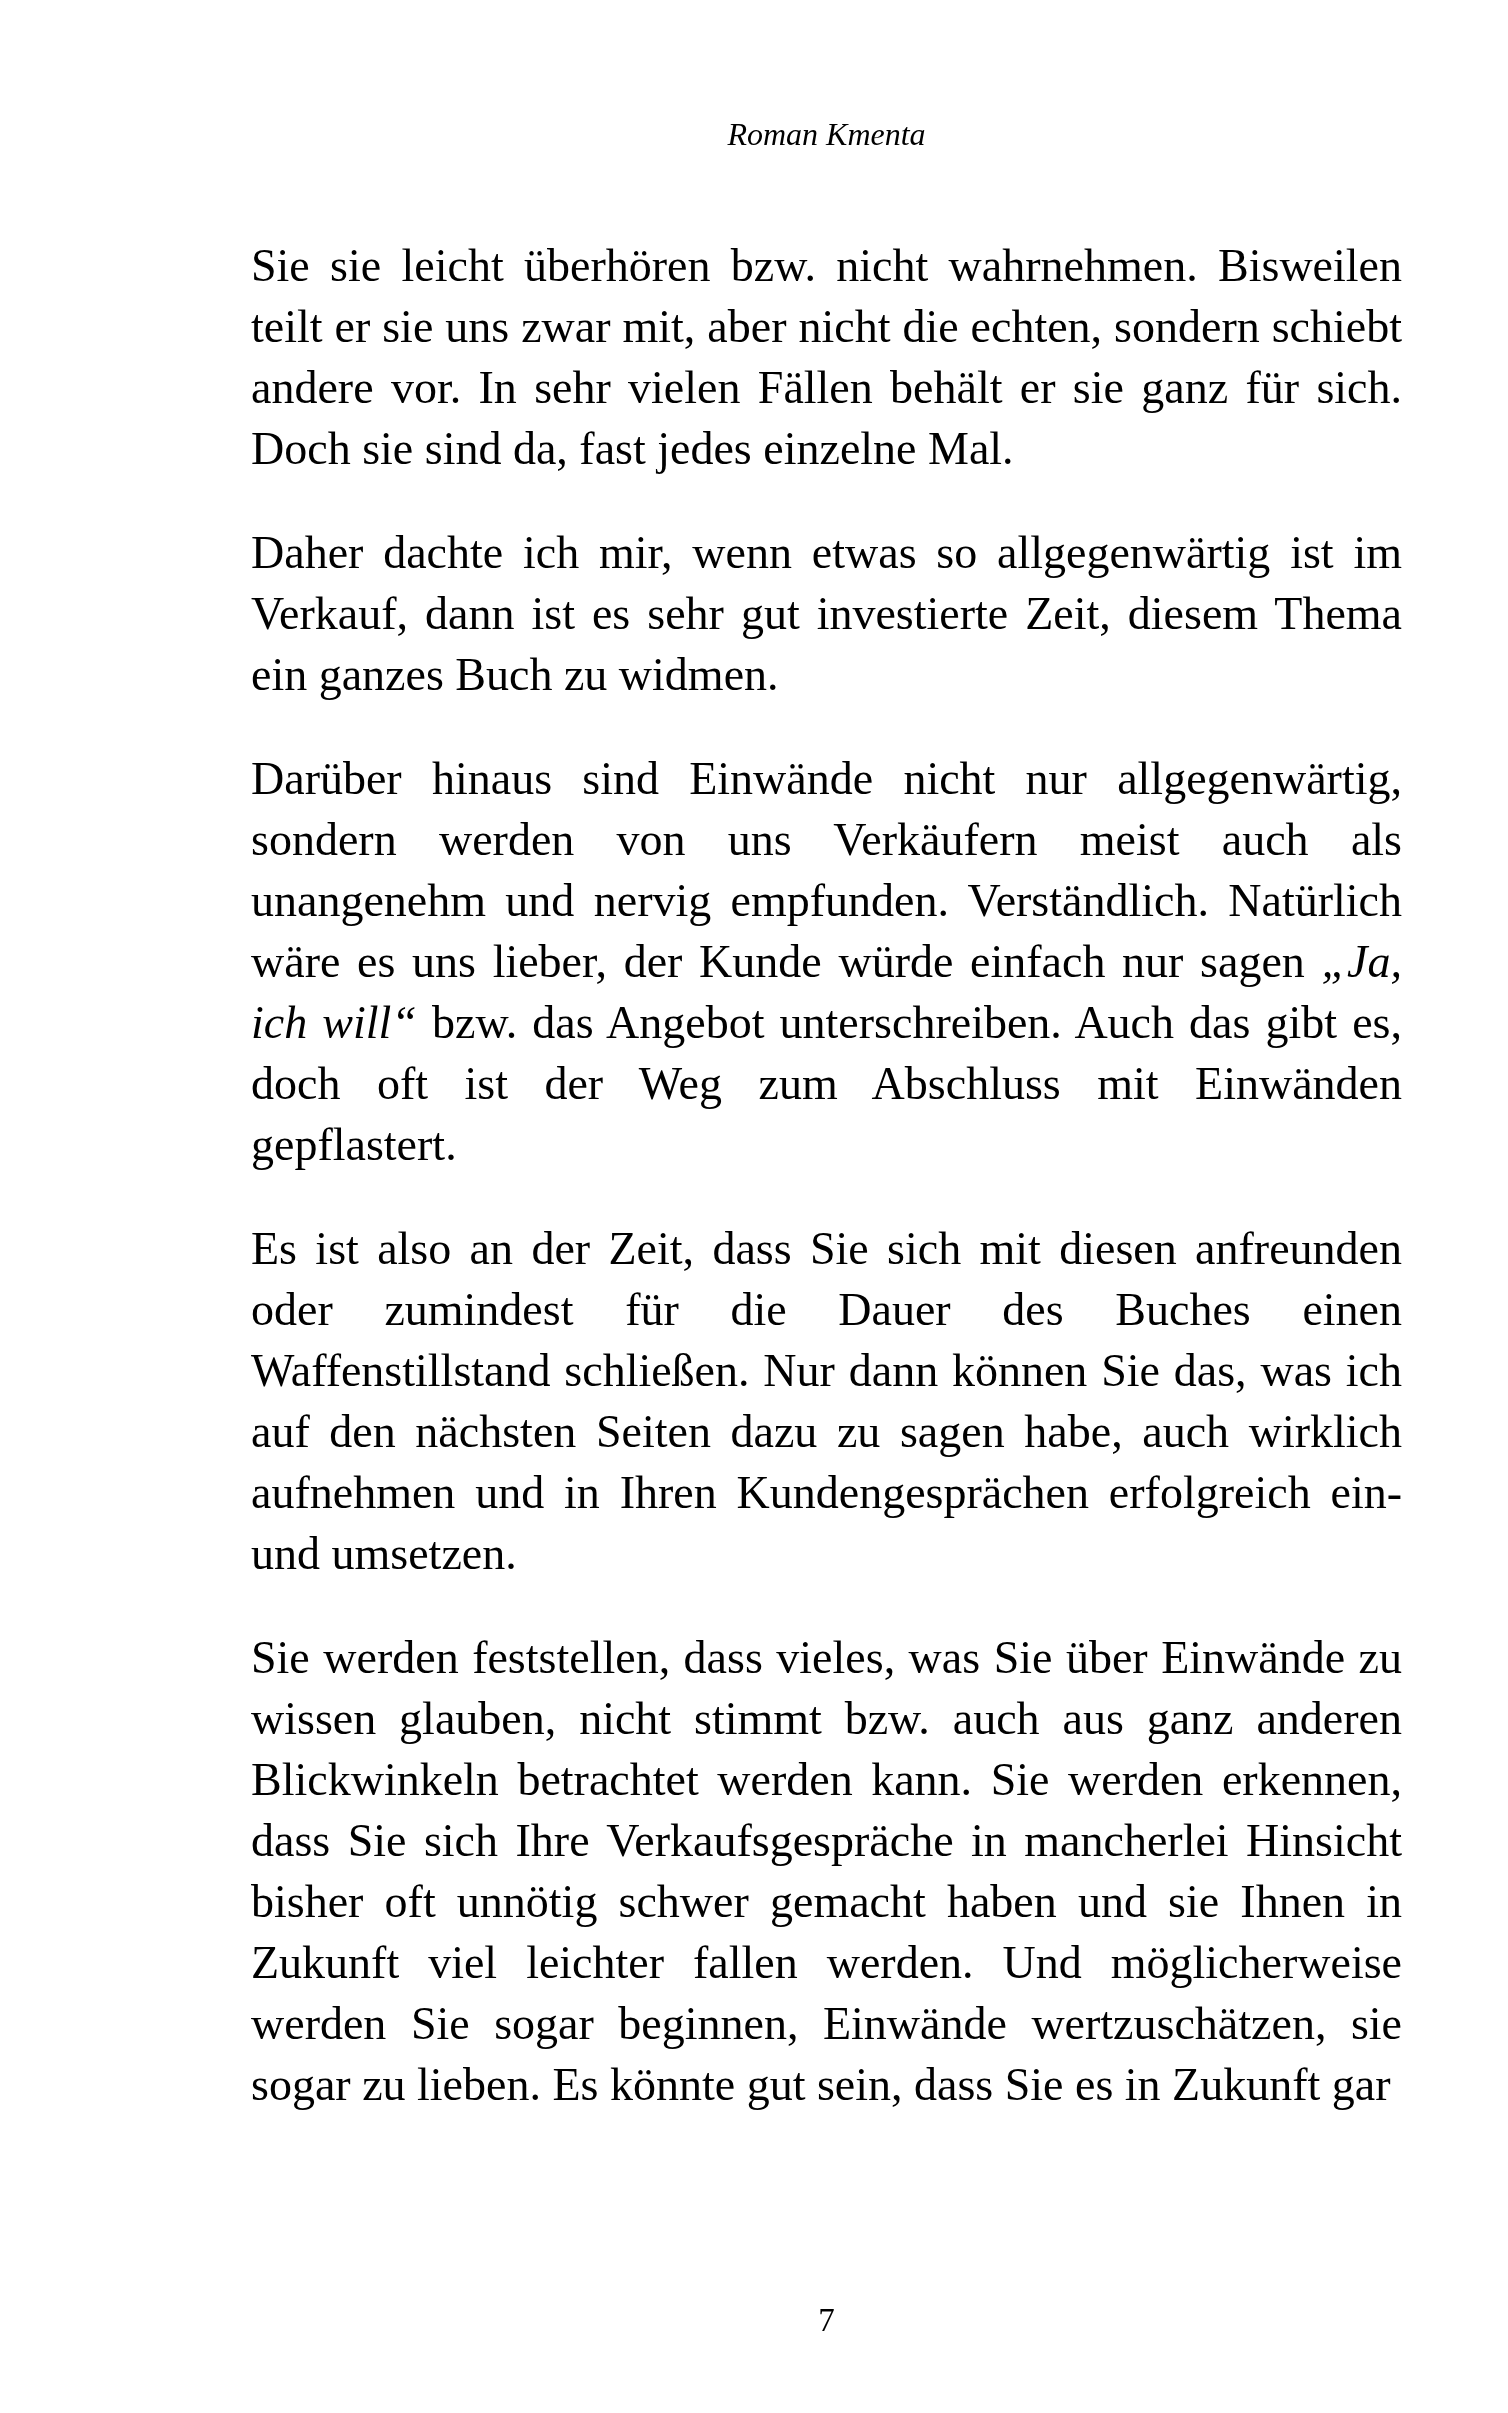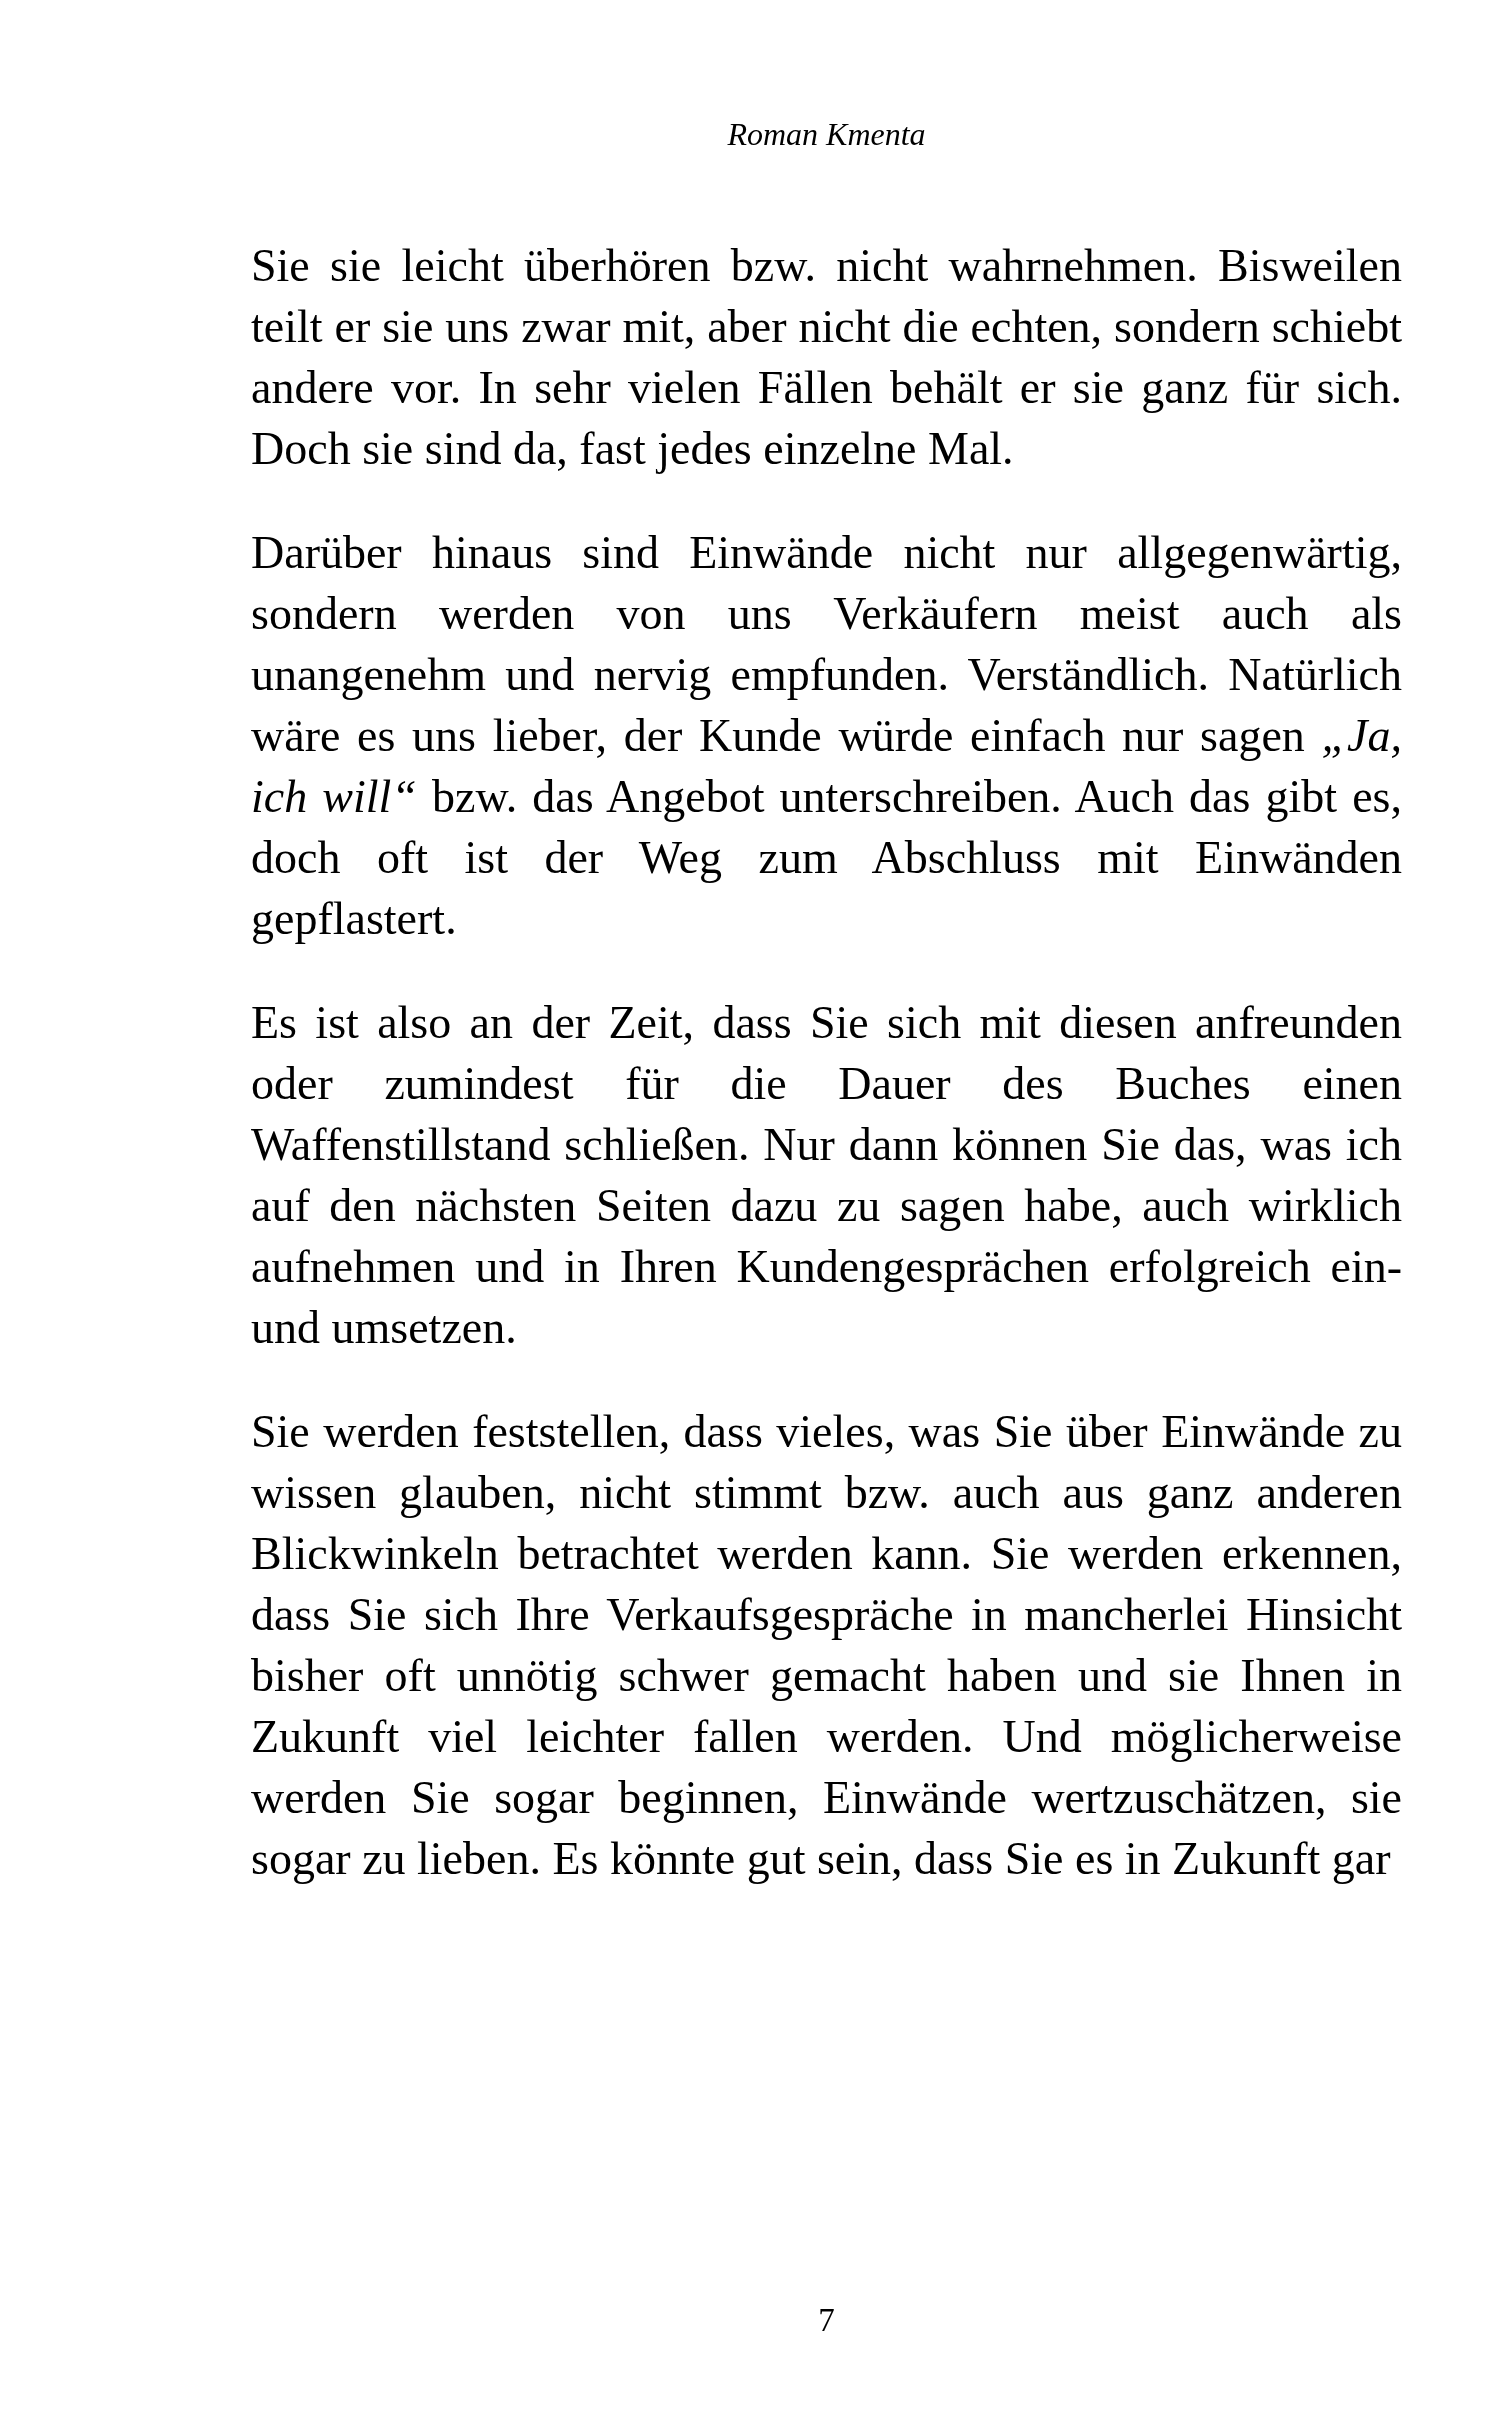--- a/index.html
+++ b/index.html
@@ -64,20 +64,21 @@
 <body>
 
 <div class="page">
 
   <div class="running-header">Roman Kmenta</div>
 
   <div class="text-block">
 
     <p><span>Sie sie leicht überhören bzw. nicht wahrnehmen. Bisweilen teilt er sie uns zwar mit, aber nicht die echten, sondern schiebt andere vor. In sehr vielen Fällen behält er sie ganz für sich. Doch sie sind da, fast jedes einzelne Mal.</span></p>
 
+    <p><span>Daher dachte ich mir, wenn etwas so allgegenwärtig ist im Verkauf, dann ist es sehr gut investierte Zeit, diesem Thema ein ganzes Buch zu widmen.</span></p>
 
     <p><span>Darüber hinaus sind Einwände nicht nur allgegenwärtig, sondern werden von uns Verkäufern meist auch als unangenehm und nervig empfunden. Verständlich. Natürlich wäre es uns lieber, der Kunde würde einfach nur sagen </span><span class="seg-italic">„Ja, ich will“</span><span> bzw. das Angebot unterschreiben. Auch das gibt es, doch oft ist der Weg zum Abschluss mit Einwänden gepflastert.</span></p>
 
     <p><span>Es ist also an der Zeit, dass Sie sich mit diesen anfreunden oder zumindest für die Dauer des Buches einen Waffenstillstand schließen. Nur dann können Sie das, was ich auf den nächsten Seiten dazu zu sagen habe, auch wirklich aufnehmen und in Ihren Kundengesprächen erfolgreich ein- und umsetzen.</span></p>
 
     <p><span>Sie werden feststellen, dass vieles, was Sie über Einwände zu wissen glauben, nicht stimmt bzw. auch aus ganz anderen Blickwinkeln betrachtet werden kann. Sie werden erkennen, dass Sie sich Ihre Verkaufsgespräche in mancherlei Hinsicht bisher oft unnötig schwer gemacht haben und sie Ihnen in Zukunft viel leichter fallen werden. Und möglicherweise werden Sie sogar beginnen, Einwände wertzuschätzen, sie sogar zu lieben. Es könnte gut sein, dass Sie es in Zukunft gar</span></p>
 
   </div>
 
   <div class="page-number">7</div>

